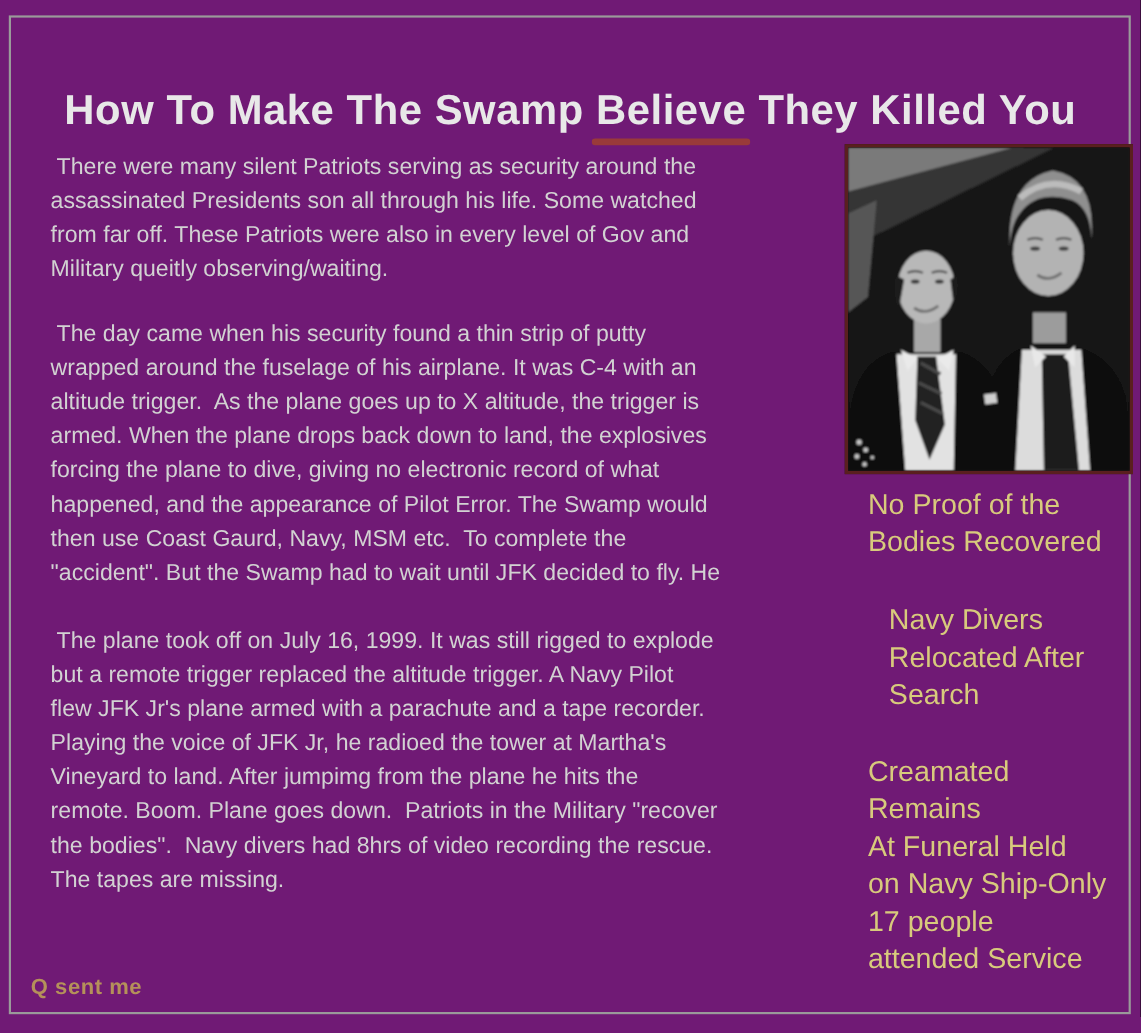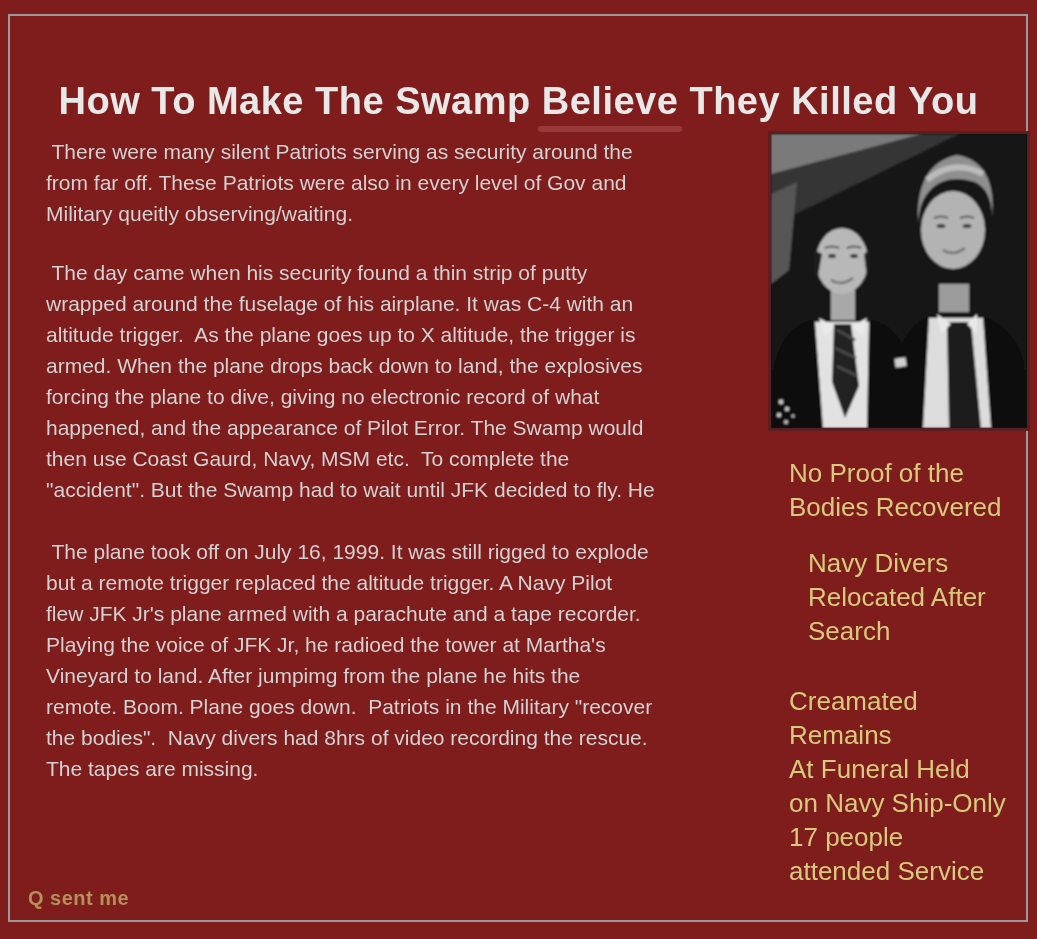--- a/index.html
+++ b/index.html
@@ -5,21 +5,21 @@
   html, body {
     margin: 0;
     padding: 0;
     background: #010101;
     font-family: "Liberation Sans", sans-serif;
   }
   #canvas {
     position: relative;
     width: 1037px;
     height: 939px;
-    background: #7f1d1d;
+    background: #701a75;
     overflow: hidden;
   }
   .outer-frame {
     position: absolute;
     left: 8px;
     top: 14px;
     width: 1020px;
     height: 908px;
     box-sizing: border-box;
     border: 2px solid #9a9a9a;
@@ -81,21 +81,21 @@
     left: 789px;
     width: 246px;
     color: #d8ca7c;
     font-size: 26px;
   }
   .caption .line {
     white-space: pre;
     line-height: 34px;
     height: 34px;
   }
-  .caption-no-proof { top: 456px; }
+  .caption-no-proof { top: 441px; }
   .caption-navy-divers { top: 546px; margin-left: 19px; }
   .caption-cremated { top: 684px; }
   .signature {
     position: absolute;
     left: 28px;
     top: 887px;
     color: #b5915a;
     font-size: 20px;
     font-weight: bold;
     letter-spacing: 0.5px;
@@ -108,20 +108,21 @@
 
   <div class="outer-frame"></div>
 
   <h1 class="page-title">
     <span>How To Make The Swamp </span><span class="title-underlined">Believe</span><span> They Killed You</span>
   </h1>
 
   <div class="article">
     <div class="para para-1">
         <div class="line"> There were many silent Patriots serving as security around the</div>
+        <div class="line">assassinated Presidents son all through his life. Some watched</div>
         <div class="line">from far off. These Patriots were also in every level of Gov and</div>
         <div class="line">Military queitly observing/waiting.</div>
       </div>
     <div class="para para-2">
         <div class="line"> The day came when his security found a thin strip of putty</div>
         <div class="line">wrapped around the fuselage of his airplane. It was C-4 with an</div>
         <div class="line">altitude trigger.  As the plane goes up to X altitude, the trigger is</div>
         <div class="line">armed. When the plane drops back down to land, the explosives</div>
         <div class="line">forcing the plane to dive, giving no electronic record of what</div>
         <div class="line">happened, and the appearance of Pilot Error. The Swamp would</div>

